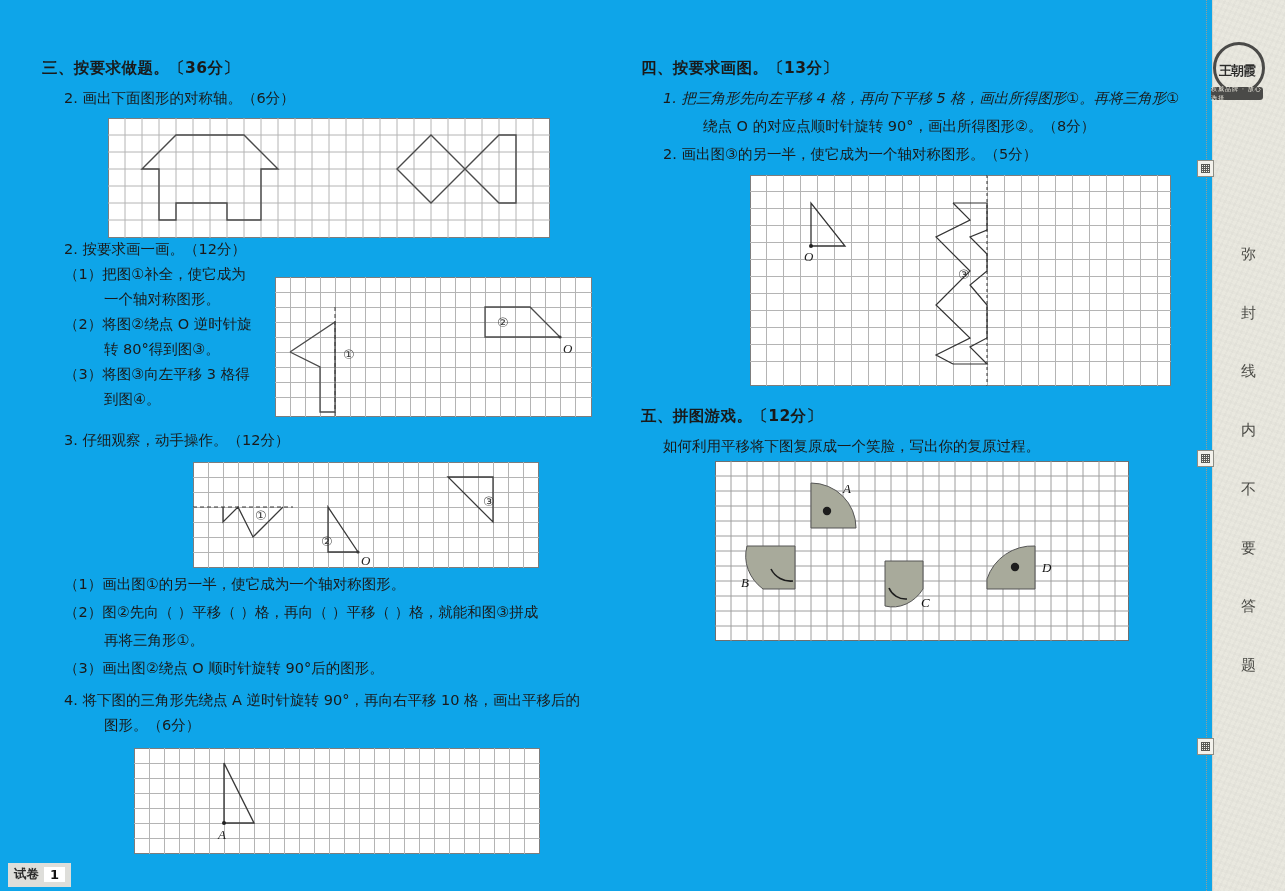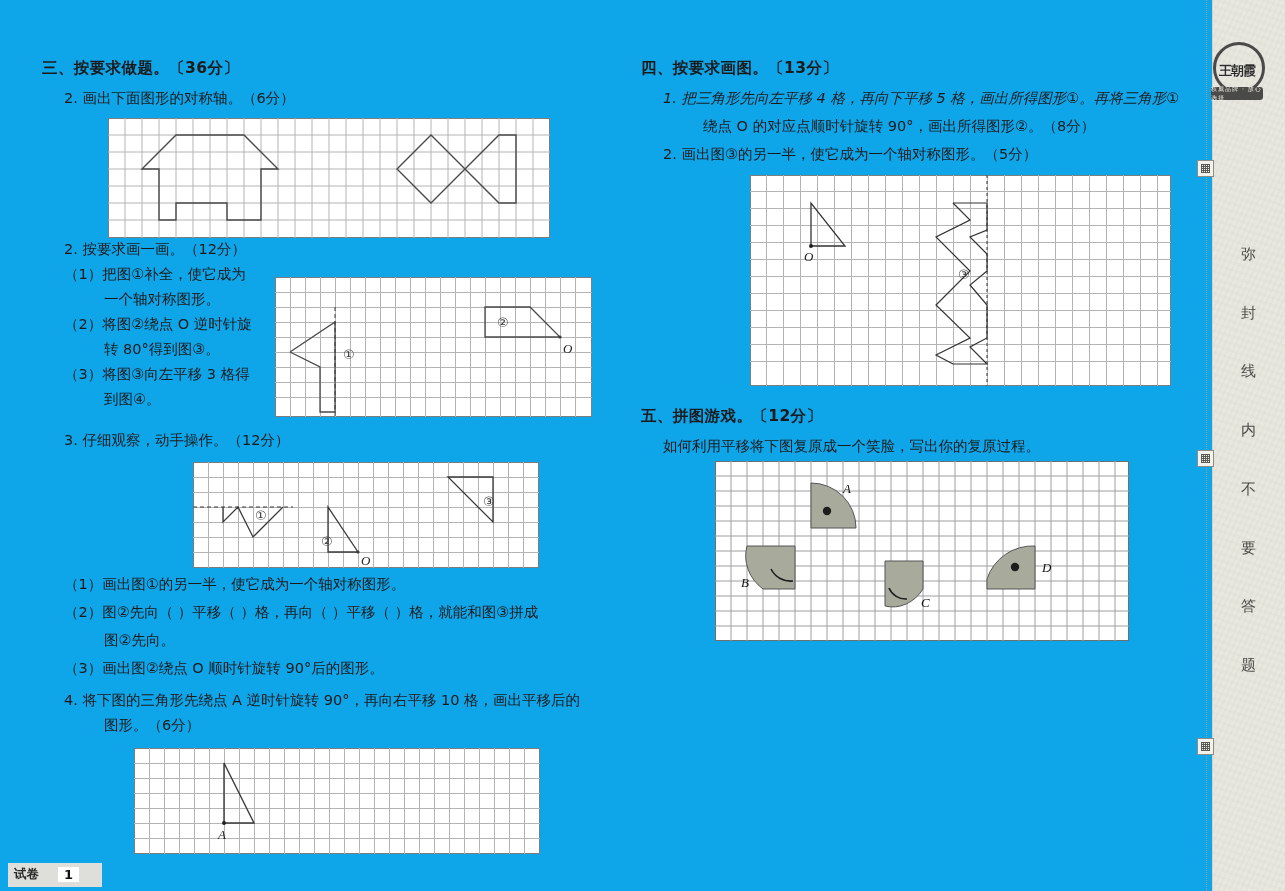--- a/index.html
+++ b/index.html
@@ -87,22 +87,22 @@
   .q{font-size:14.5px;line-height:25px;margin:0;
      font-family:"DejaVu Sans","Liberation Sans",sans-serif;font-weight:normal;}
   .q.indent1{margin-left:22px;}
   .q.indent2{margin-left:44px;text-align:right;}
 
   
   .gridfig{position:absolute;background:#fff;}
   .gridfig svg{display:block;}
   .badge{
     position:absolute;left:8px;bottom:4px;
-    background:#dededa;padding:3px 23px 4px 6px;
-    display:flex;align-items:center;gap:19px;
+    background:#dededa;padding:3px 6px 4px 6px;
+    display:flex;align-items:center;gap:5px;
     font-family:"DejaVu Sans","Liberation Sans",sans-serif;
   }
   .badge .bt{font-size:12.5px;font-weight:bold;color:#2b2b2b;}
   .badge .bn{background:#fff;padding:0 6px;font-size:13px;font-weight:bold;color:#111;}
 </style>
 </head>
 <body>
 
 <div class="page">
 
@@ -260,21 +260,21 @@
         <circle cx="165" cy="90" r="1.6" fill="#3a3a3a"></circle>
         <text x="168" y="103" font-size="13" font-style="italic" font-family="Liberation Serif, serif" fill="#222">O</text>
 
         <path d="M255,15 L300,15 L300,60 Z" stroke="#3a3a3a" stroke-width="1.3" fill="none"></path>
         <text x="290" y="44" font-size="13" font-family="DejaVu Sans, sans-serif" fill="#3a3a3a">③</text>
       </svg>
     </div>
 
     <p class="q indent1" style="position:absolute;top:572px;left:4px;">（1）画出图①的另一半，使它成为一个轴对称图形。</p>
     <p class="q indent1" style="position:absolute;top:600px;left:4px;white-space:nowrap;">（2）图②先向（      ）平移（      ）格，再向（      ）平移（      ）格，就能和图③拼成</p>
-    <p class="q indent2" style="position:absolute;top:628px;left:22px;">图②先向。</p>
+    <p class="q indent2" style="position:absolute;top:628px;left:22px;">再将三角形①。</p>
     <p class="q indent1" style="position:absolute;top:656px;left:4px;">（3）画出图②绕点 O 顺时针旋转 90°后的图形。</p>
 
     <p class="q indent1" style="position:absolute;top:688px;left:4px;white-space:nowrap;">4. 将下图的三角形先绕点 A 逆时针旋转 90°，再向右平移 10 格，画出平移后的</p>
     <p class="q indent2" style="position:absolute;top:713px;left:22px;">图形。（6分）</p>
 
     <div class="gridfig" style="left:96px;top:748px;">
       <svg width="406" height="106" viewBox="0 0 406 106">
         <rect x="0.5" y="0.5" width="405" height="105" stroke="#7d7d7d" fill="none"></rect>
         <g stroke="#b4b4b4" stroke-width="1">
           <line x1="15.5" y1="0" x2="15.5" y2="106"></line>

